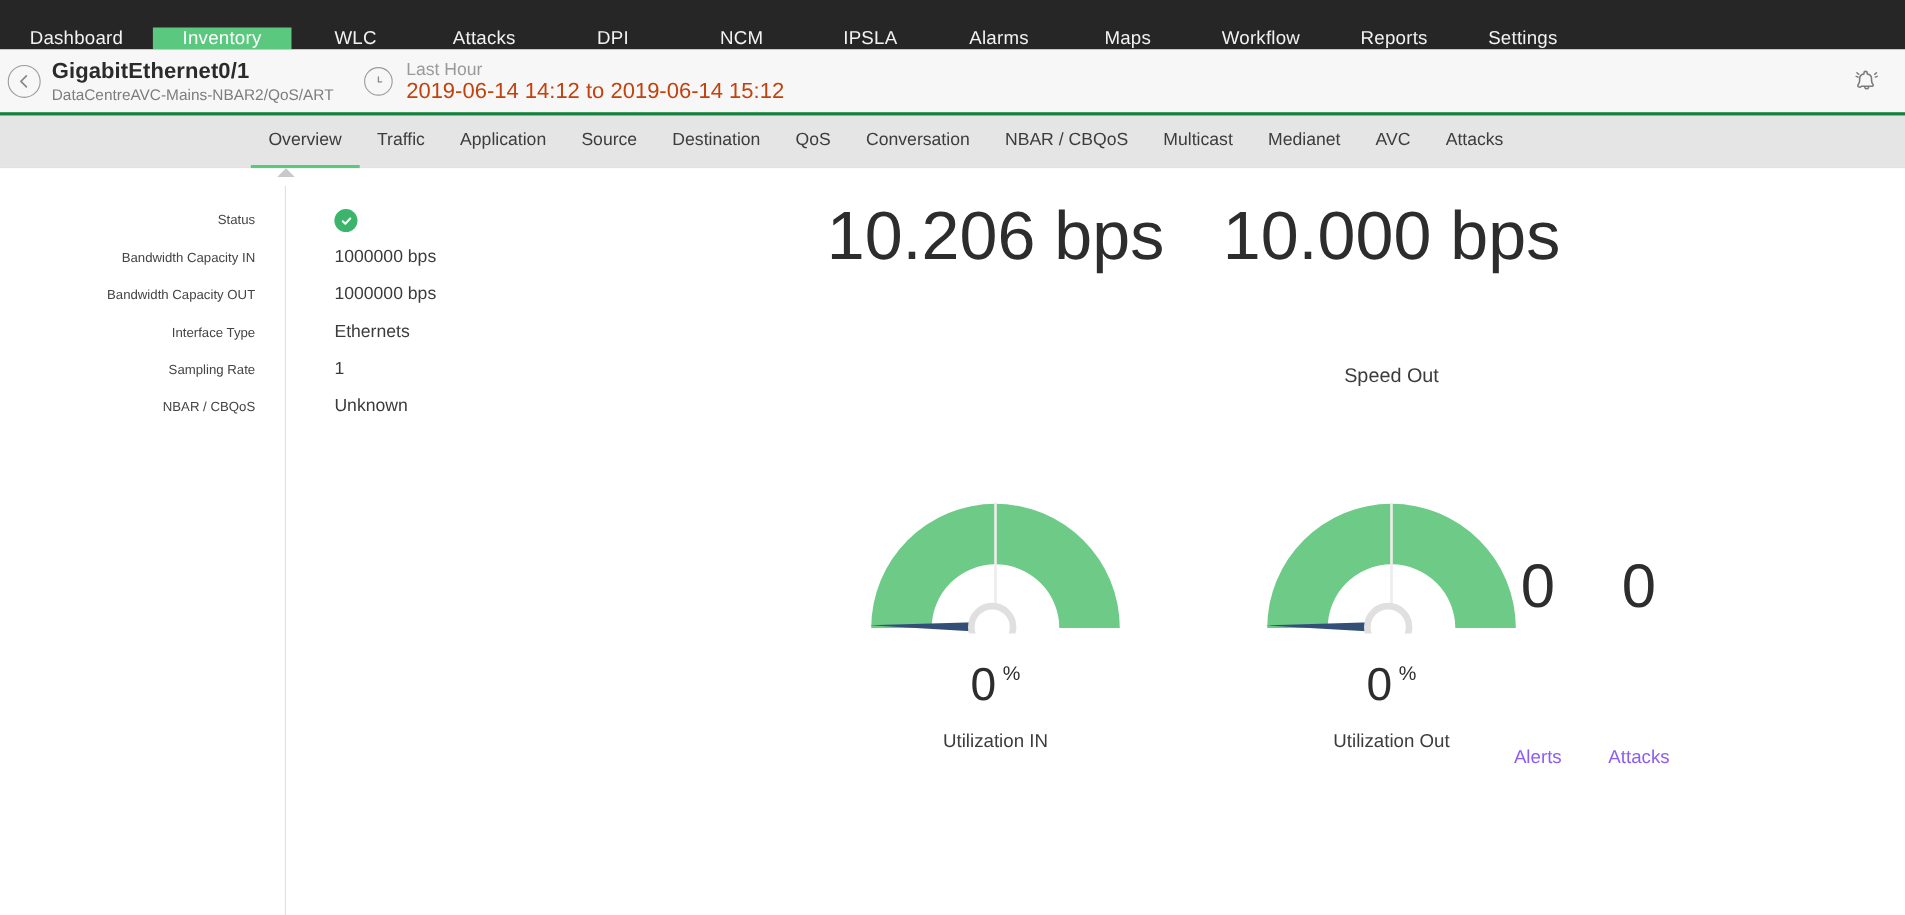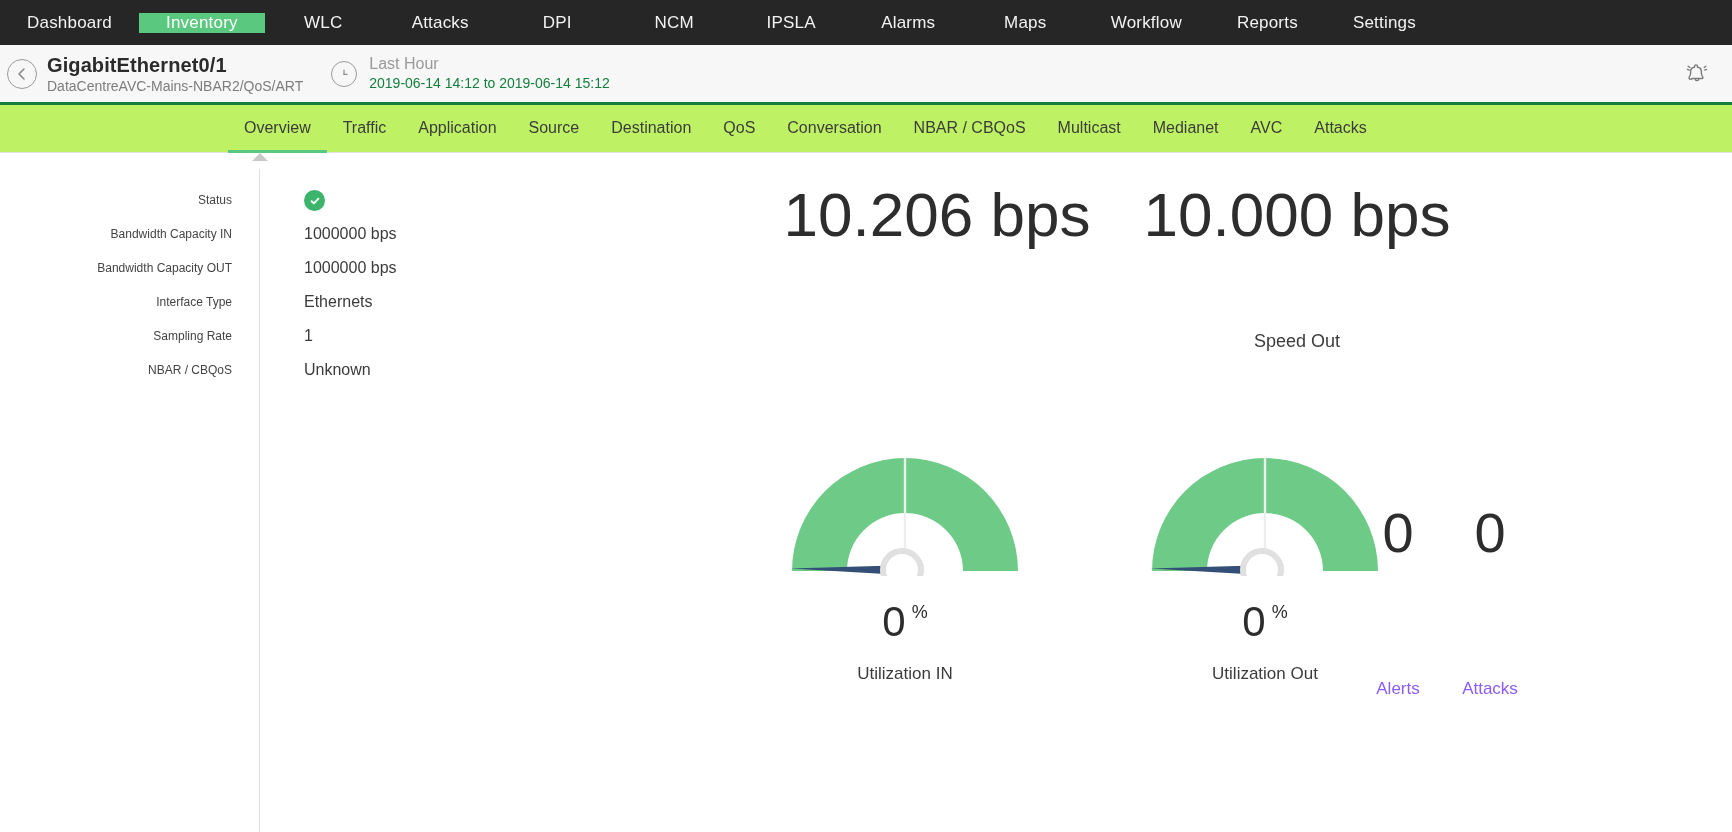--- a/index.html
+++ b/index.html
@@ -10,21 +10,21 @@
     background: #ffffff;
     font-family: "Liberation Sans", sans-serif;
     color: #333333;
   }
 
   
   .topnav {
     height: 45px;
     background: #262626;
     display: flex;
-    align-items: center;
+    align-items: flex-end;
     width: 100%;
   }
   .nav-item {
     flex: 0 0 auto;
     display: flex;
     align-items: center;
     justify-content: center;
     color: #f2f2f2;
     font-size: 17px;
     letter-spacing: .2px;
@@ -76,35 +76,35 @@
   .clock-icon {
     width: 26px; height: 26px;
     border-radius: 50%;
     border: 1.6px solid #9b9b9b;
     margin-right: 12px;
     display: flex; align-items: center; justify-content: center;
     flex: 0 0 auto;
   }
   .time-text { display:flex; flex-direction: column; }
   .time-label { font-size: 16px; color: #9a9a9a; line-height: 20px; }
-  .time-range { font-size: 14px; color: #15803d; line-height: 19px; }
+  .time-range { font-size: 20px; color: #c2410c; line-height: 19px; }
   .bell-btn {
     position: absolute;
     right: 18px;
     top: 50%;
     transform: translateY(-50%);
     width: 34px; height: 34px;
     display: flex; align-items: center; justify-content: center;
     cursor: pointer;
   }
 
   
   .tabs {
     height: 48px;
-    background: #bef264;
+    background: #e5e5e5;
     border-bottom: 1px solid #e2e2e2;
     display: flex;
     align-items: stretch;
     padding-left: 228px;
   }
   .tab {
     display: flex;
     align-items: center;
     font-size: 16px;
     color: #3c3c3c;
@@ -172,21 +172,21 @@
     background: #3cb46b;
     display: inline-flex;
     align-items: center;
     justify-content: center;
     margin-top: 1px;
   }
 
   
   .speeds {
     position: absolute;
-    left: 772px;
+    left: 740px;
     top: 24px;
     width: 920px;
     display: flex;
   }
   .speed-cell { width: 330px; text-align: center; }
   .speed-cell.out { width: 330px; margin-left: 30px; }
   .speed-value {
     font-size: 62px;
     color: #2d2d2d;
     line-height: 76px;

